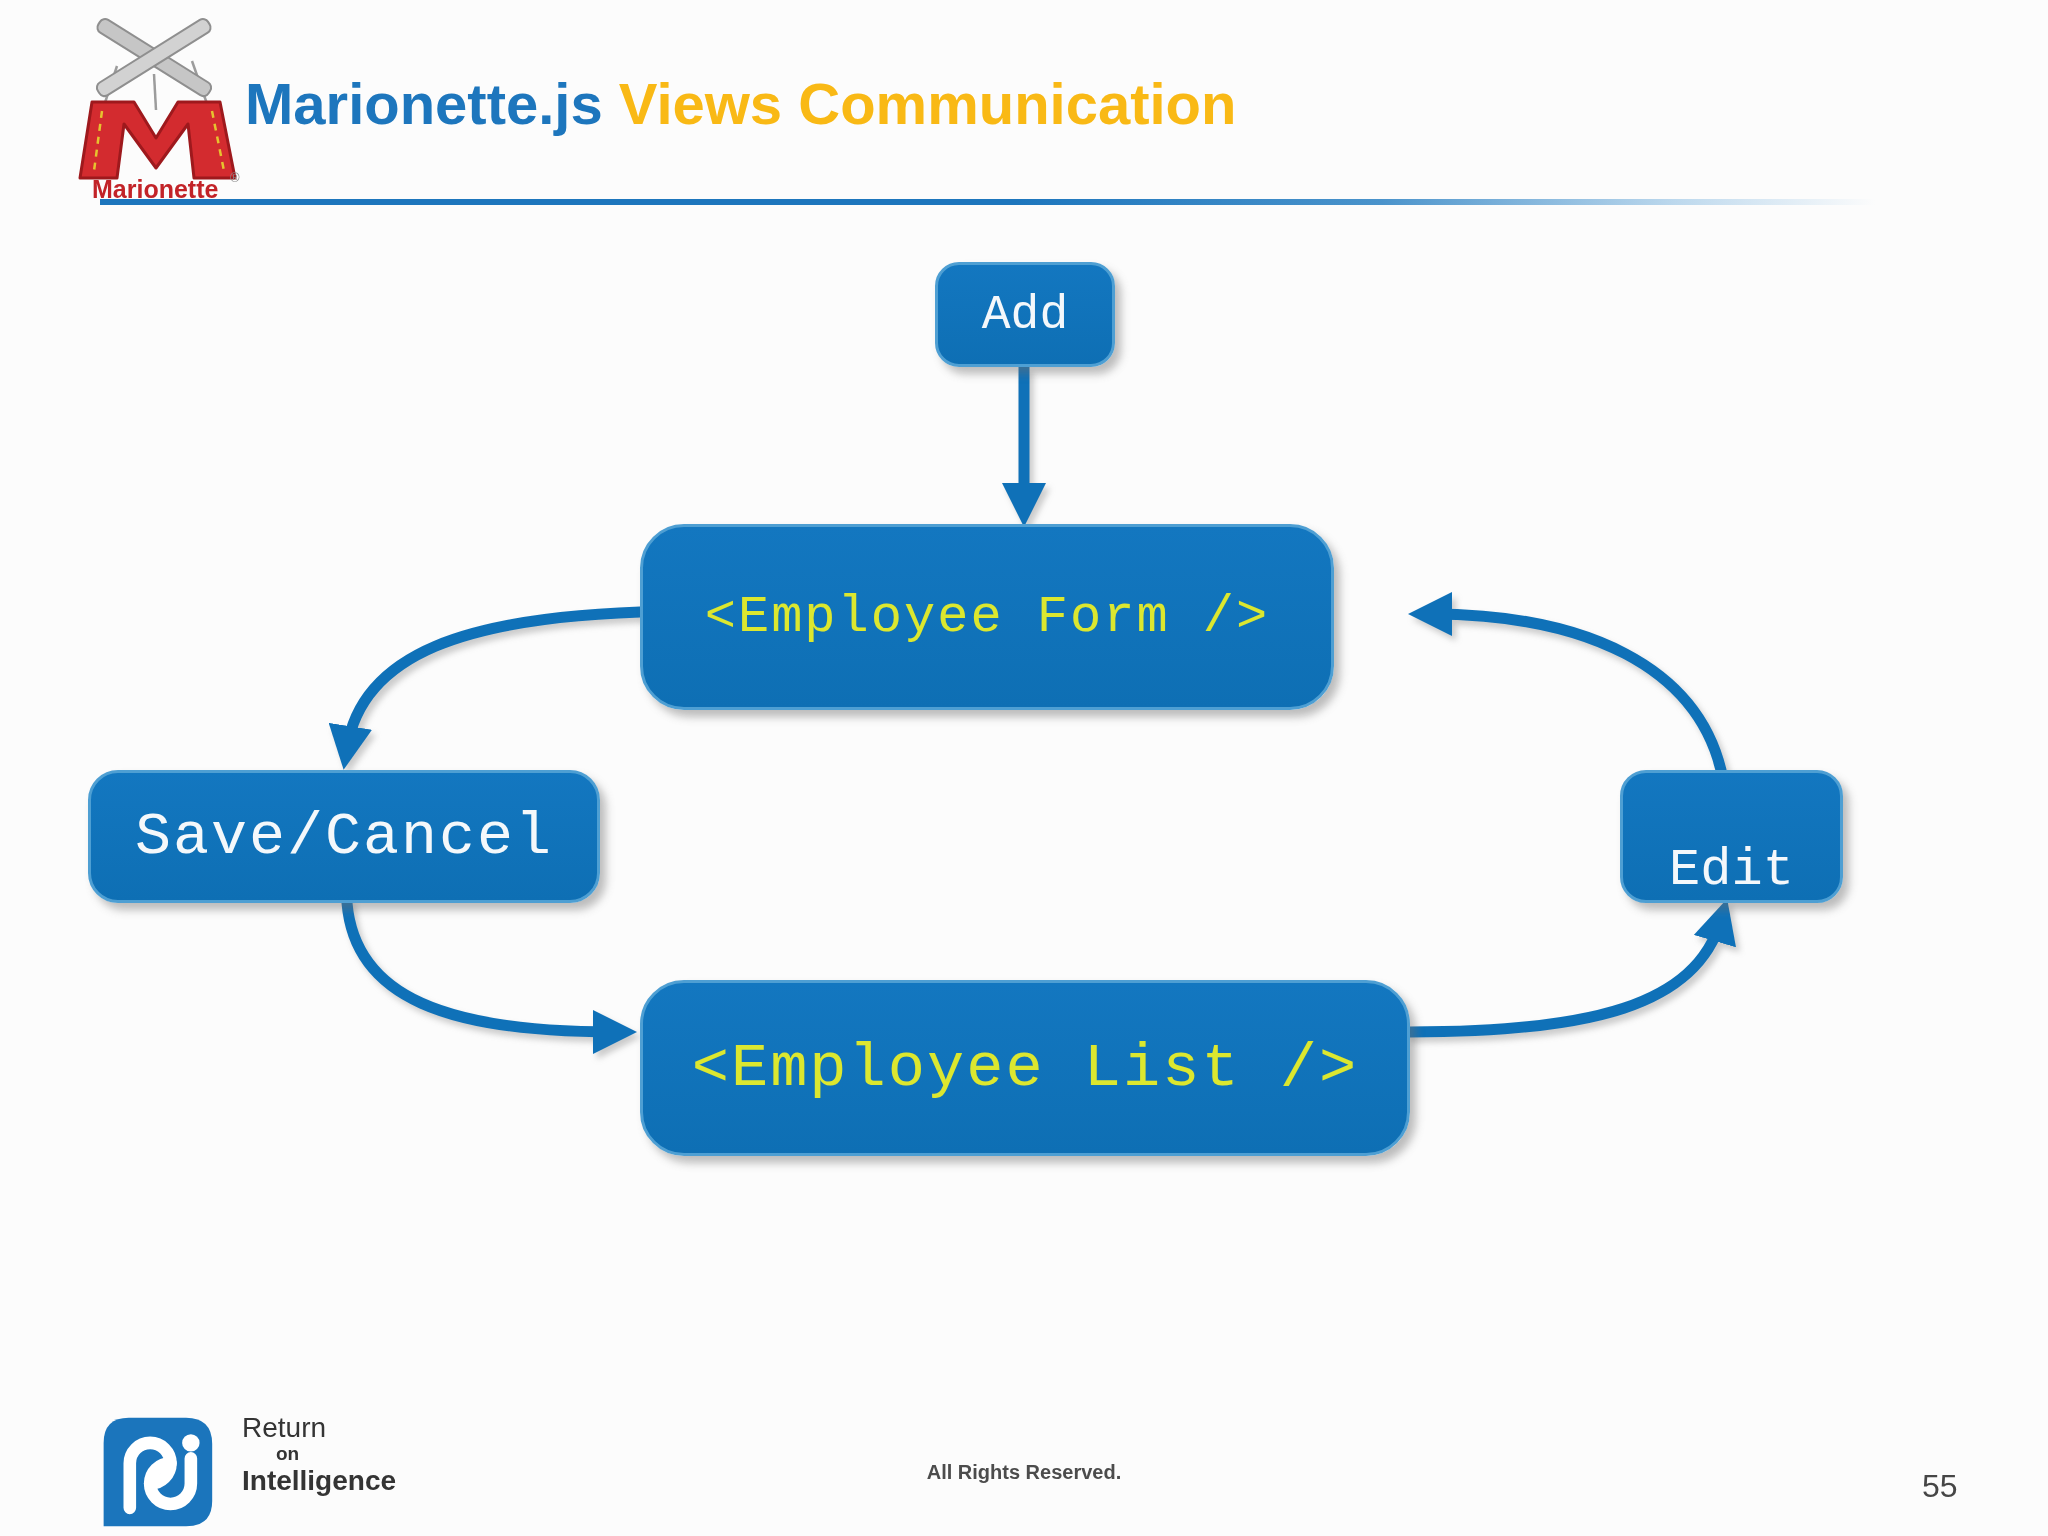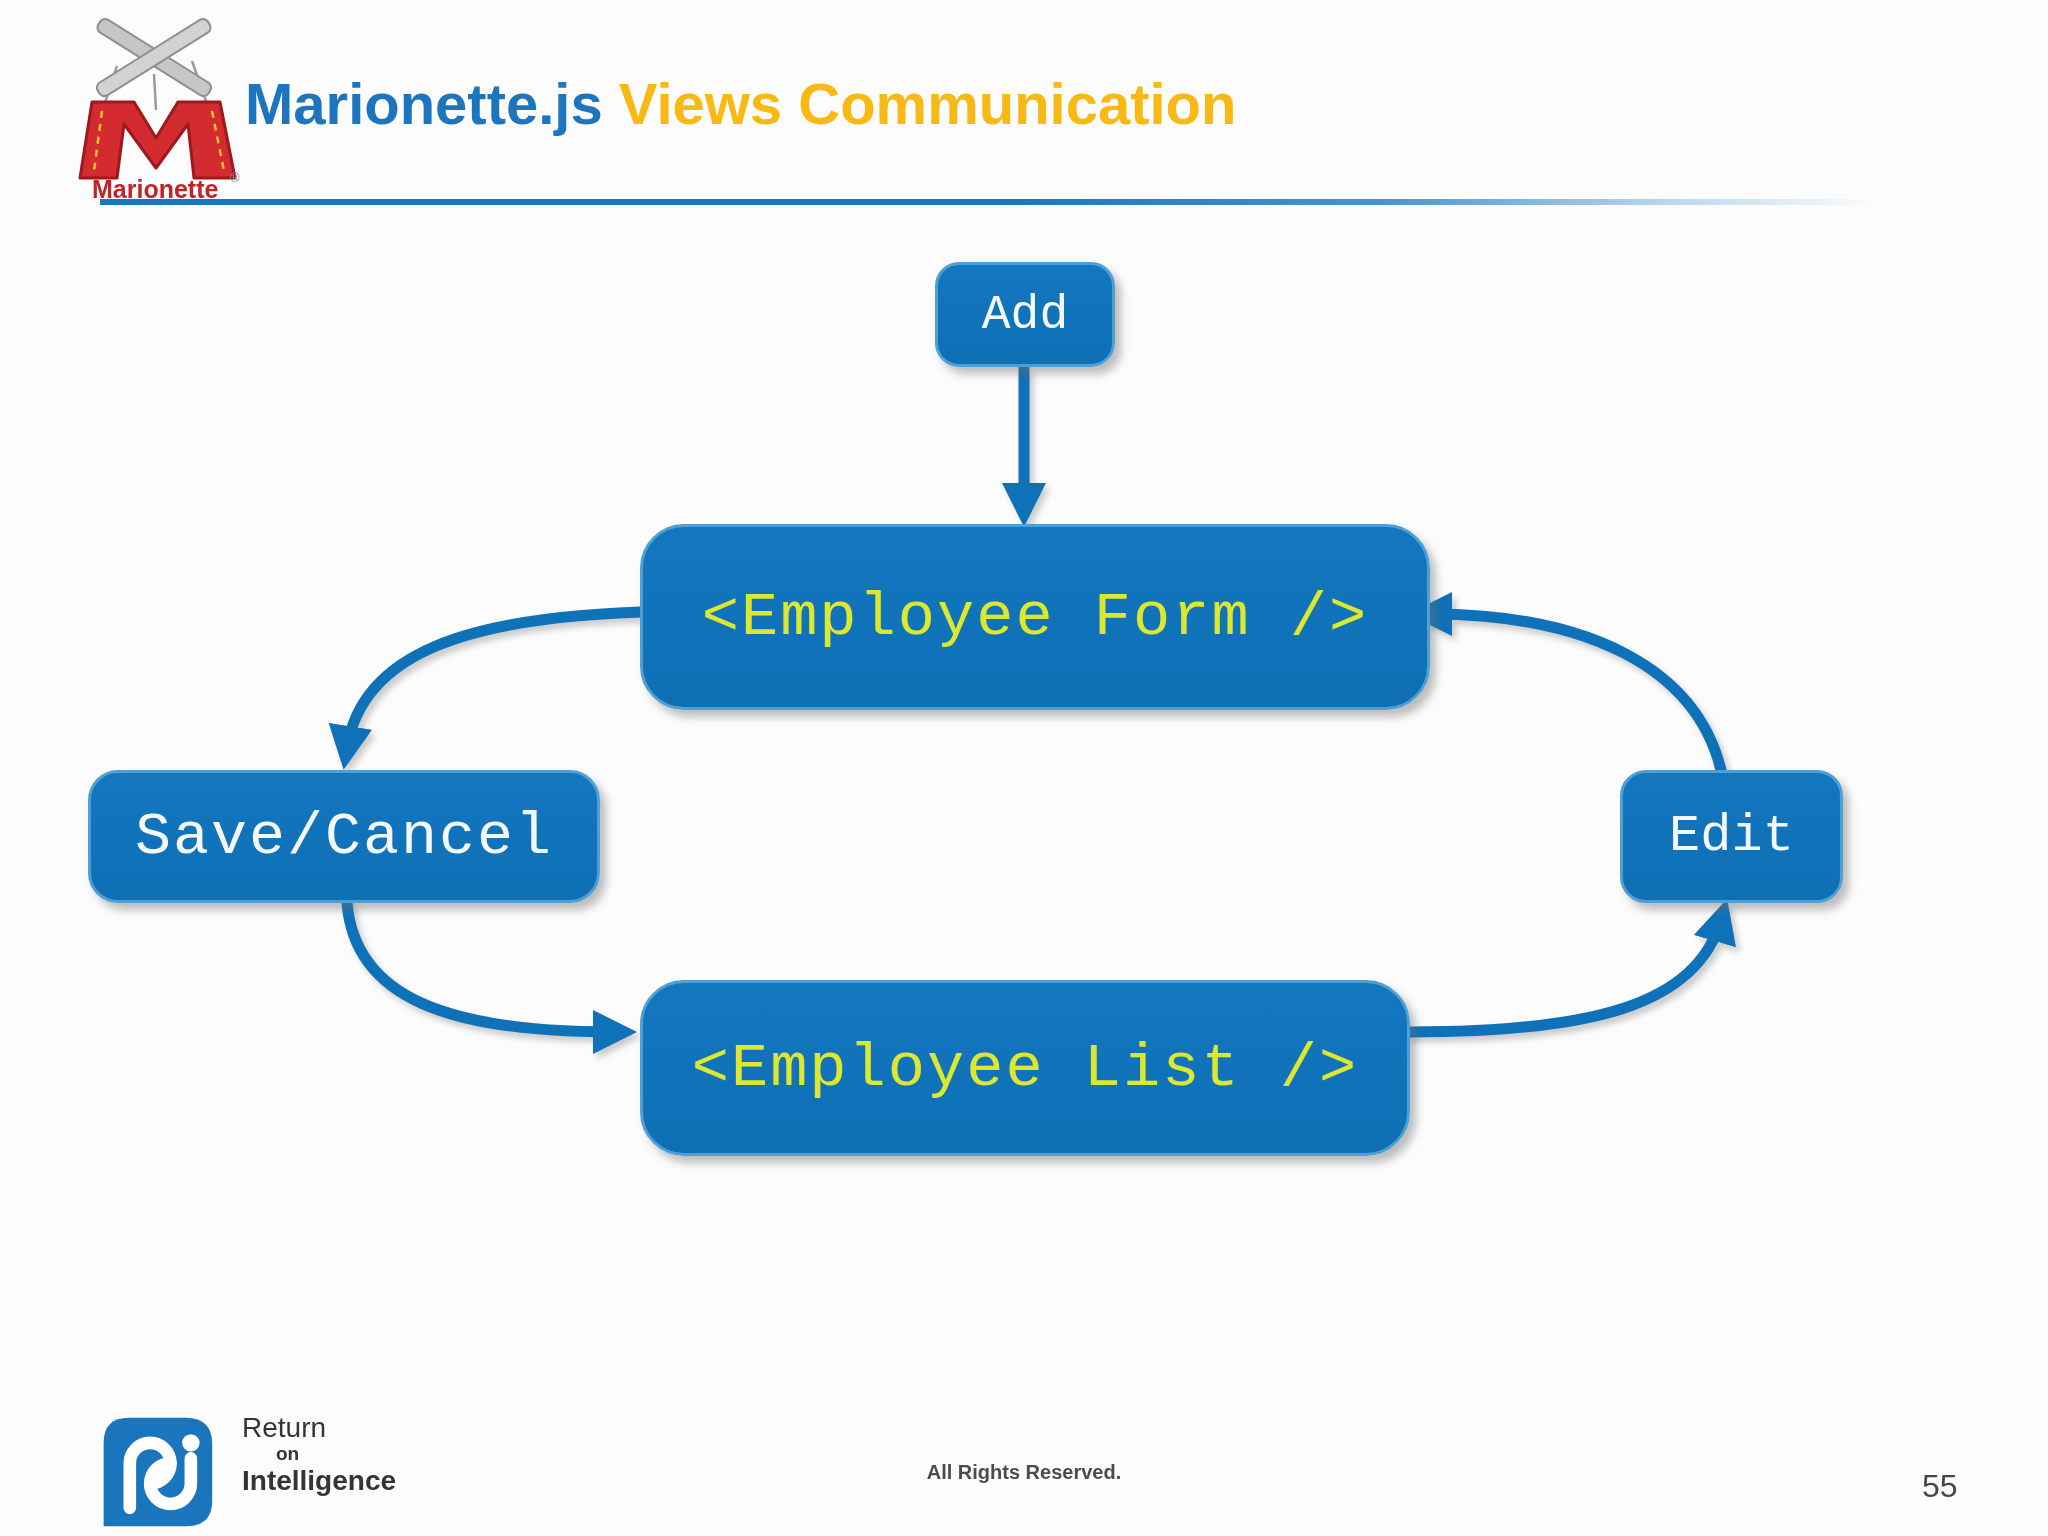--- a/index.html
+++ b/index.html
@@ -24,23 +24,23 @@
     filter:drop-shadow(4px 5px 3px rgba(110,110,110,.35));}
   .node{
     position:absolute;display:flex;align-items:center;justify-content:center;
     background:linear-gradient(180deg,#1377c0 0%,#0e6fb4 100%);
     border:3px solid #4e9fd3;box-sizing:border-box;
     box-shadow:6px 7px 8px rgba(110,110,110,.45);
     font-family:"Liberation Mono","DejaVu Sans Mono",monospace;
     color:#f4f8fb;white-space:nowrap;
   }
   .node-add{left:935px;top:262px;width:180px;height:105px;border-radius:24px;font-size:48px;}
-  .node-form{left:640px;top:524px;width:790px;height:186px;border-radius:44px;font-size:62px;color:#dce72f;letter-spacing:2px;}
+  .node-form{left:640px;top:524px;width:694px;height:186px;border-radius:44px;font-size:52px;color:#dce72f;letter-spacing:2px;}
   .node-save{left:88px;top:770px;width:512px;height:133px;border-radius:30px;font-size:60px;letter-spacing:2px;}
-  .node-edit{left:1620px;top:770px;width:223px;height:133px;border-radius:26px;font-size:52px;}
+  .node-edit{left:1620px;top:770px;width:223px;height:133px;border-radius:26px;font-size:52px;align-items:flex-end;}
   .node-list{left:640px;top:953px;width:770px;height:176px;border-radius:44px;font-size:62px;color:#dce72f;letter-spacing:2px;margin-top:27px;}
   
   .ri-logo{position:absolute;left:92px;top:1408px;width:126px;height:126px;}
   .footer-brand{position:absolute;left:242px;top:1412px;color:#343434;line-height:1.12;}
   .footer-brand .b1{font-size:28px;font-weight:400;}
   .footer-brand .b2{font-size:19px;font-weight:700;margin-left:34px;}
   .footer-brand .b3{font-size:28px;font-weight:700;}
   .copyright{
     position:absolute;left:0;right:0;top:1458px;text-align:center;
     font-size:20px;font-weight:600;color:#4c4c4c;line-height:28px;

